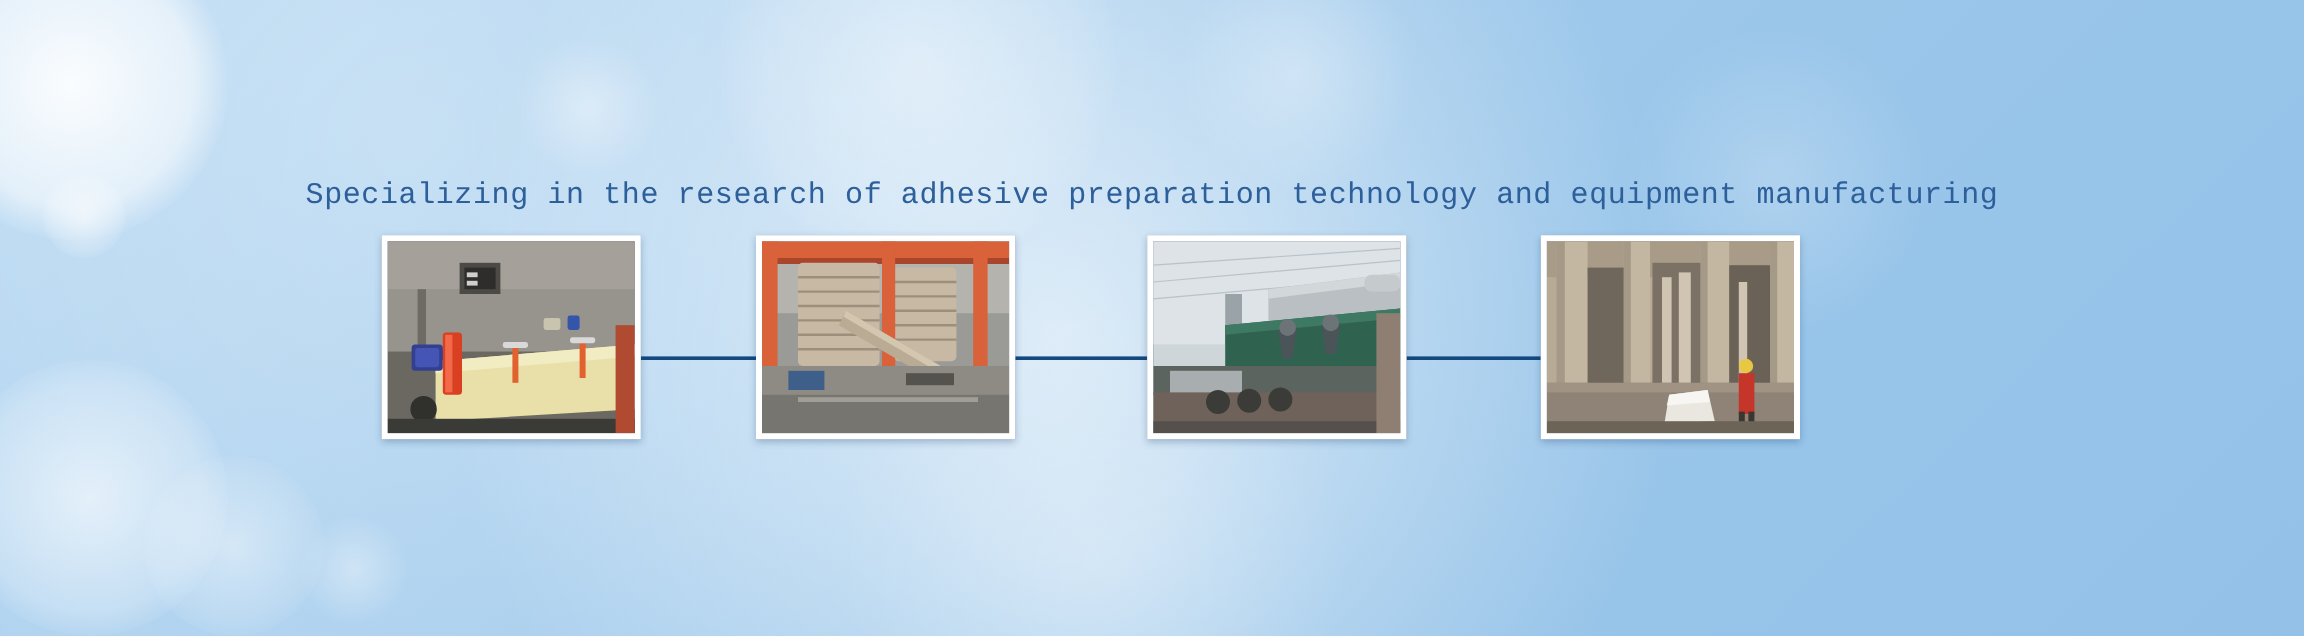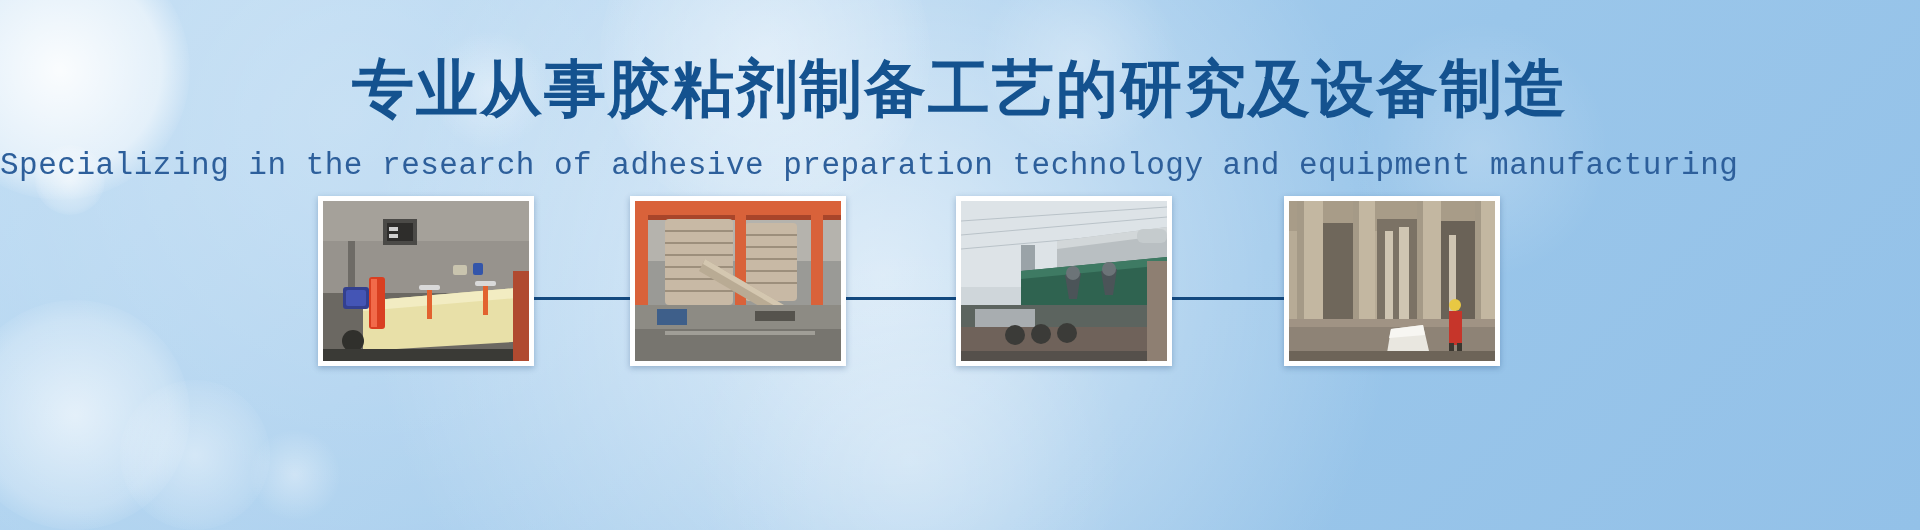--- a/index.html
+++ b/index.html
@@ -39,23 +39,23 @@
       background:radial-gradient(circle,rgba(255,255,255,0.22) 0%,rgba(255,255,255,0) 70%);}
 
   
   #headline{
     position:absolute;left:0;top:58px;width:1920px;text-align:center;
     font-family:"Liberation Sans","DejaVu Sans",sans-serif;
     font-weight:bold;font-size:62px;letter-spacing:2px;line-height:1;
     color:#14528f;white-space:nowrap;
   }
   #subtitle{
-    position:absolute;left:0;top:150px;width:1920px;
+    position:absolute;left:0;top:150px;width:1920px;text-align:center;
     font-family:"Liberation Mono","DejaVu Sans Mono",monospace;
-    font-size:31px;letter-spacing:0.5px;line-height:1;
+    font-size:25px;letter-spacing:0.5px;line-height:1;
     color:#2d5f9b;white-space:nowrap;
   }
 
   
   #cards{position:absolute;left:0;top:196px;width:1920px;height:200px;}
   .card{position:absolute;top:0;}
   .photo{
     position:relative;width:206px;height:160px;
     border:5px solid #ffffff;box-sizing:content-box;
     box-shadow:0 2px 6px rgba(20,60,110,0.30);
@@ -77,21 +77,20 @@
   <div class="bokeh b2"></div>
   <div class="bokeh b3"></div>
   <div class="bokeh b4"></div>
   <div class="bokeh b5"></div>
   <div class="bokeh b6"></div>
   <div class="bokeh b7"></div>
   <div class="bokeh b8"></div>
   <div class="bokeh b9"></div>
   <div class="bokeh b10"></div>
 
-  <div id="headline">专业从事胶粘剂制备工艺的研究及设备制造</div>
   <div id="subtitle">Specializing in the research of adhesive preparation technology and equipment manufacturing</div>
 
   <div id="cards">
 
     <div class="connector" style="left:534px;width:96px;"></div>
     <div class="connector" style="left:846px;width:110px;"></div>
     <div class="connector" style="left:1172px;width:112px;"></div>
 
     <div class="card c0">
       <div class="photo">

